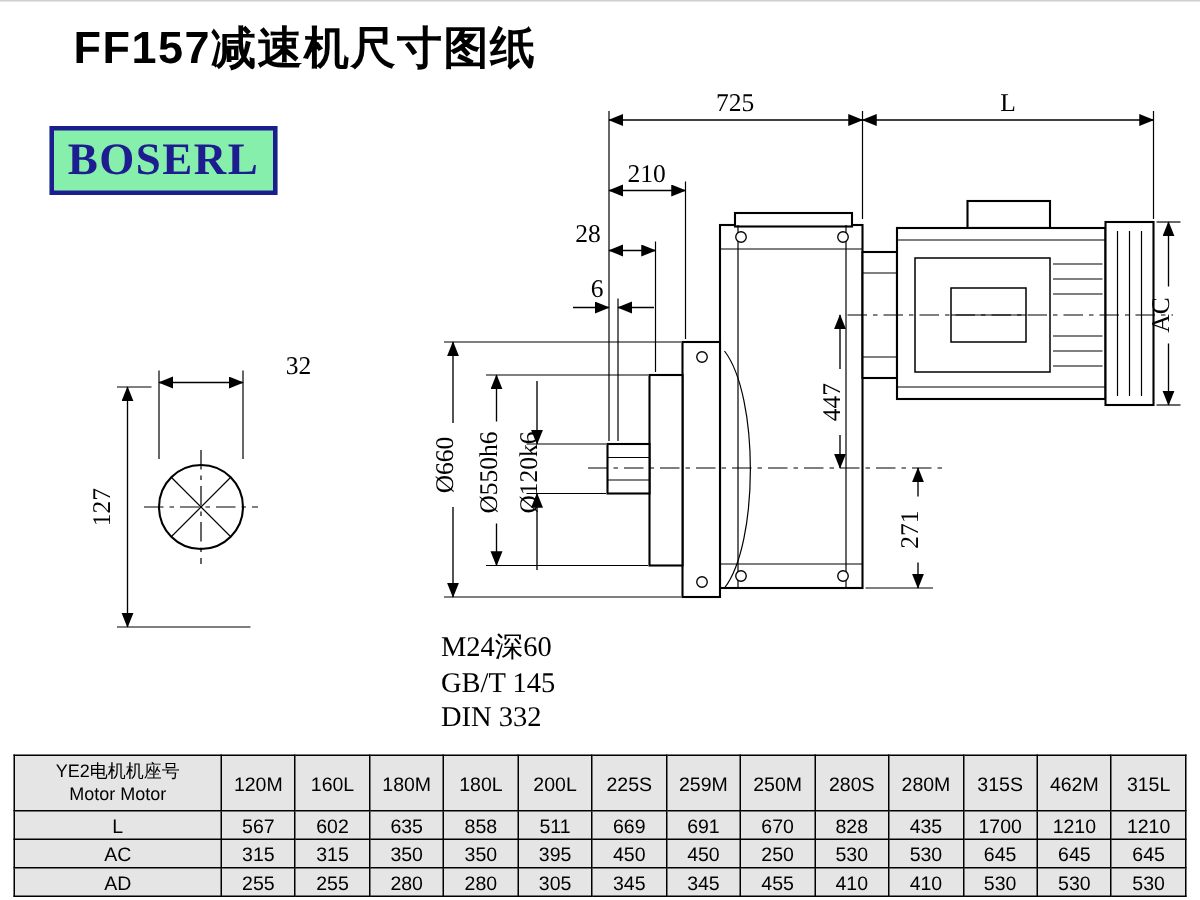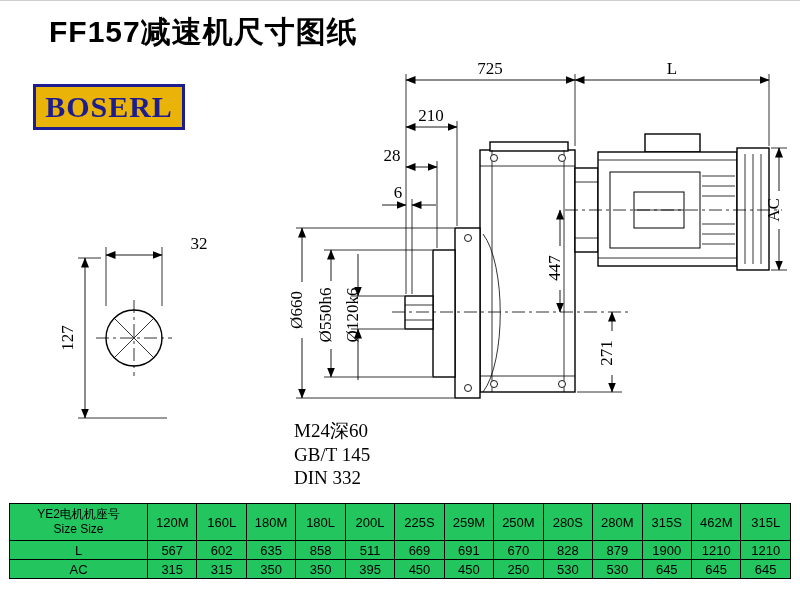--- a/index.html
+++ b/index.html
@@ -8,41 +8,41 @@
     font-family:"Liberation Sans","DejaVu Sans",sans-serif;color:#000;
     overflow:hidden;
   }
   .frame{position:absolute;inset:0;border-top:1px solid #cfcfcf;pointer-events:none;}
   #title{
     position:absolute;left:34px;top:12px;font-size:30px;font-weight:700;
     letter-spacing:1px;color:#000;white-space:nowrap;margin-left:15px;
   }
   #logo{
     position:absolute;left:33px;top:84px;width:146px;height:40px;
-    border:3px solid #1d1d8f;color:#1d1d8f;background:#eab308;
+    border:3px solid #1d1d8f;color:#1d1d8f;background:#86efac;
     font-family:"Liberation Serif","DejaVu Serif",serif;
     font-size:30px;font-weight:700;line-height:40px;text-align:center;
     letter-spacing:1px;
   }
   svg#drawing{position:absolute;left:0;top:0;}
   svg text{
     font-family:"Liberation Serif","DejaVu Serif",serif;
     font-size:17px;fill:#000;
   }
   svg text.note{font-size:19px;}
   .outline{fill:#fff;stroke:#000;stroke-width:1.4;}
   .inner{fill:none;stroke:#000;stroke-width:1;}
   .detail{fill:none;stroke:#000;stroke-width:0.8;}
   .dim{fill:none;stroke:#000;stroke-width:0.9;}
   .ext{fill:none;stroke:#000;stroke-width:0.8;}
   .cl{fill:none;stroke:#000;stroke-width:0.8;stroke-dasharray:13 4 3 4;}
   .bolt{fill:#fff;stroke:#000;stroke-width:0.9;}
   table#sizes{
     position:absolute;left:9px;top:503px;width:782px;
-    border-collapse:collapse;table-layout:fixed;background:#22c55e;
+    border-collapse:collapse;table-layout:fixed;background:#e5e5e5;
   }
   #sizes th,#sizes td{
     border:1px solid #000;text-align:center;vertical-align:middle;
     font-weight:400;font-size:13px;padding:0;height:18px;overflow:hidden;
   }
   #sizes thead th{height:36px;}
   .rowhdr div{font-size:12px;line-height:15px;}
 </style>
 </head>
 <body>
@@ -210,21 +210,21 @@
       <col>
       <col>
       <col>
       <col>
       <col>
   </colgroup>
   <thead>
     <tr>
       <th class="rowhdr">
         <div>YE2电机机座号</div>
-        <div>Size Size</div>
+        <div>Motor Motor</div>
       </th>
       <th>120M</th>
       <th>160L</th>
       <th>180M</th>
       <th>180L</th>
       <th>200L</th>
       <th>225S</th>
       <th>259M</th>
       <th>250M</th>
       <th>280S</th>
@@ -239,35 +239,51 @@
       <td>L</td>
       <td>567</td>
       <td>602</td>
       <td>635</td>
       <td>858</td>
       <td>511</td>
       <td>669</td>
       <td>691</td>
       <td>670</td>
       <td>828</td>
-      <td>879</td>
-      <td>1900</td>
+      <td>435</td>
+      <td>1700</td>
       <td>1210</td>
       <td>1210</td>
     </tr>
     <tr>
       <td>AC</td>
       <td>315</td>
       <td>315</td>
       <td>350</td>
       <td>350</td>
       <td>395</td>
       <td>450</td>
       <td>450</td>
       <td>250</td>
       <td>530</td>
       <td>530</td>
       <td>645</td>
       <td>645</td>
       <td>645</td>
     </tr>
+    <tr>
+      <td>AD</td>
+      <td>255</td>
+      <td>255</td>
+      <td>280</td>
+      <td>280</td>
+      <td>305</td>
+      <td>345</td>
+      <td>345</td>
+      <td>455</td>
+      <td>410</td>
+      <td>410</td>
+      <td>530</td>
+      <td>530</td>
+      <td>530</td>
+    </tr>
   </tbody>
 </table>
 
 </body></html>

